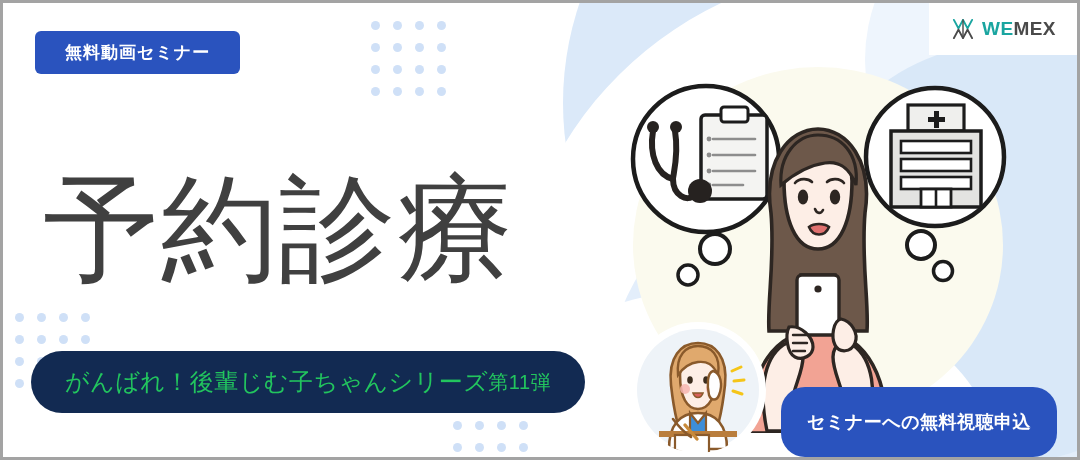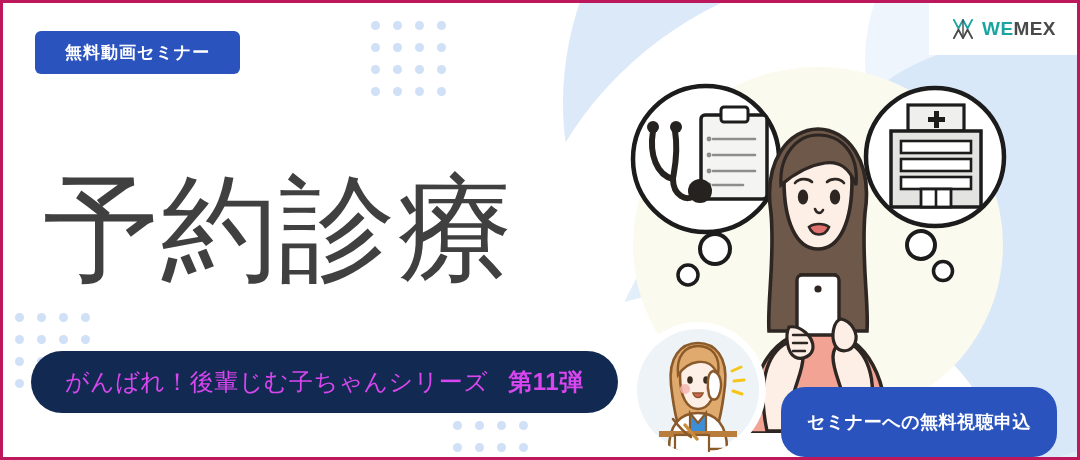--- a/index.html
+++ b/index.html
@@ -8,21 +8,21 @@
     font-family:"Liberation Sans", "DejaVu Sans", sans-serif;
     background:#ffffff;
     overflow:hidden;
   }
 
   .banner {
     position:relative;
     width:1080px; height:460px;
     background:#ffffff;
     overflow:hidden;
-    border:3px solid #be185d;
+    border:3px solid #a3a3a3;
   }
 
   
   .bg-layer { position:absolute; inset:0; overflow:hidden; pointer-events:none; }
 
   .blob-a {
     position:absolute;
     left:560px; top:-210px;
     width:620px; height:620px;
     border-radius:50%;
@@ -126,24 +126,24 @@
   .series-banner {
     position:absolute; left:28px; top:348px;
     height:62px;
     background:#122a52;
     border-radius:31px;
     display:flex; align-items:center;
     padding:0 34px;
     z-index:5;
   }
   .series-text {
-    color:#d946ef; font-size:24px; font-weight:500;
+    color:#22c55e; font-size:24px; font-weight:500;
     letter-spacing:.5px; white-space:nowrap;
   }
-  .series-em { font-weight:700; font-size:24px;margin-left:20px; }
+  .series-em { font-weight:400; font-size:20px; }
 
   
   .cta {
     position:absolute; left:778px; top:384px;
     background:#2a53be; color:#ffffff;
     border-radius:24px;
     padding:23px 26px;
     font-size:18px; font-weight:700;
     letter-spacing:.5px;
     white-space:nowrap;

